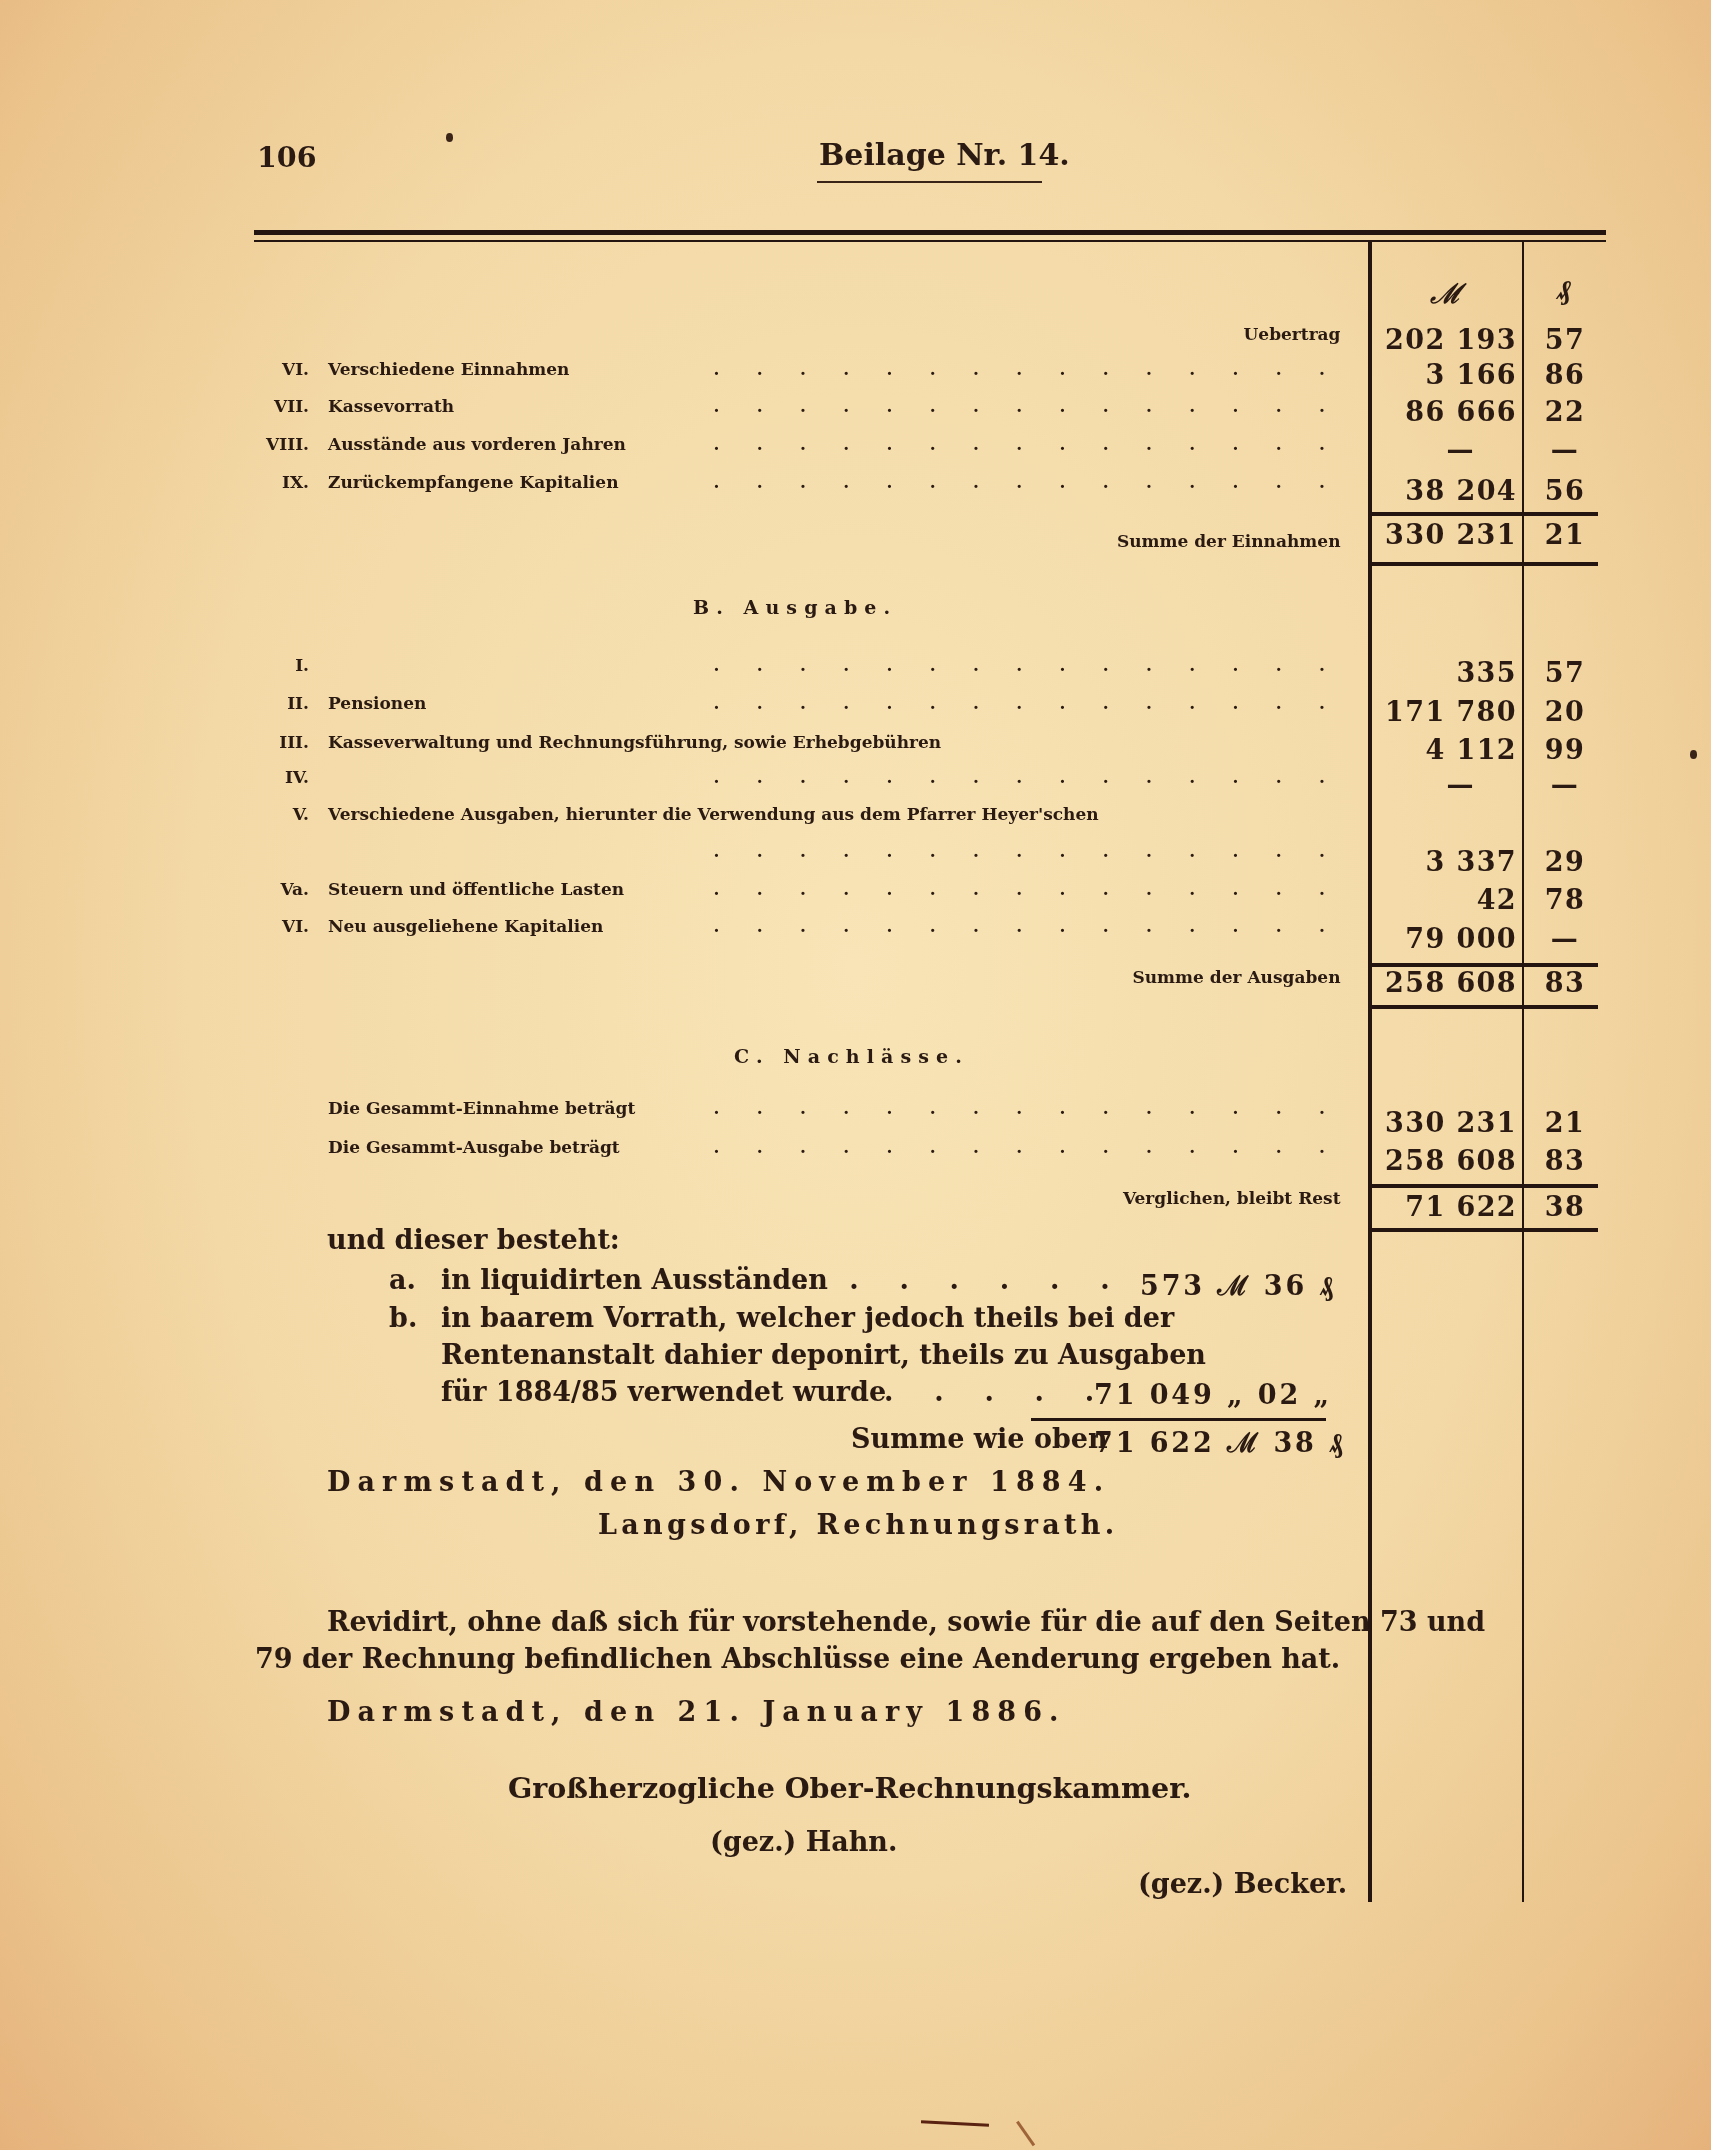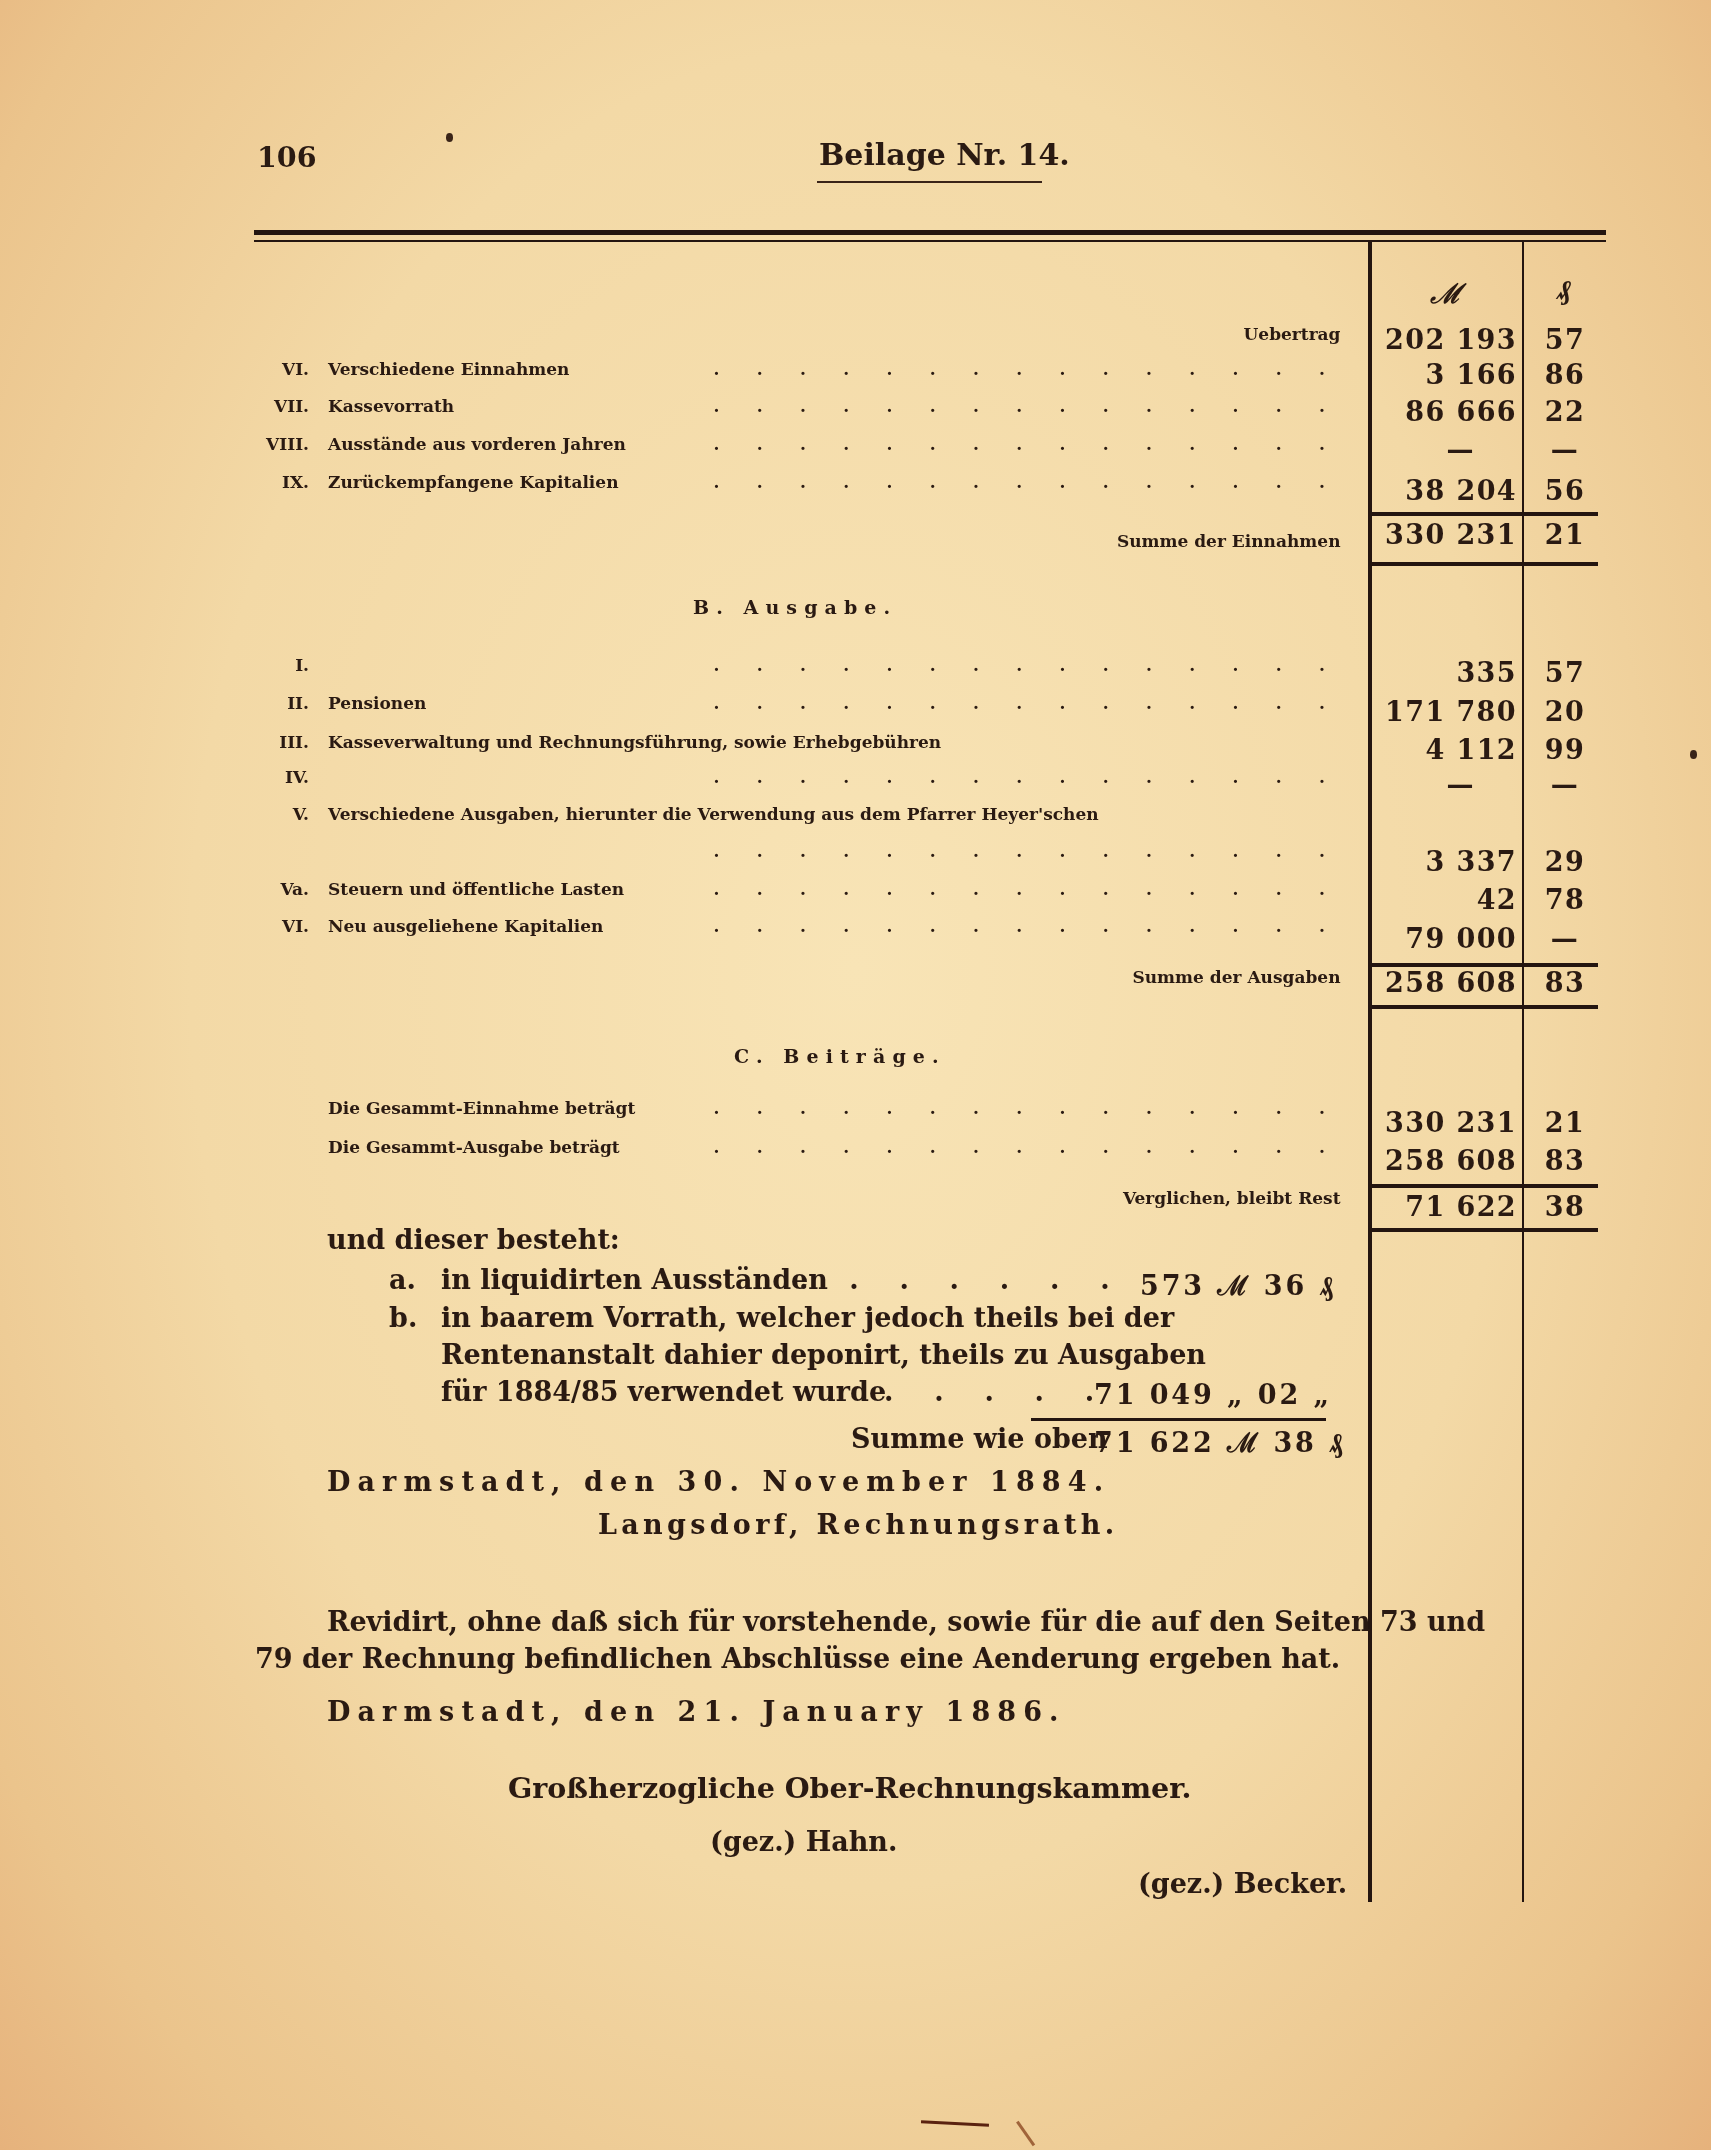--- a/index.html
+++ b/index.html
@@ -155,21 +155,21 @@
 <div class="cell-p" style="top:923px;">—</div>
 
 <div class="hrule" style="left:1368px;top:963px;width:230px;"></div>
 <div class="row" style="top:967px;">
   <span class="rlabel">Summe der Ausgaben</span>
 </div>
 <div class="cell-m" style="top:967px;">258 608</div>
 <div class="cell-p" style="top:967px;">83</div>
 <div class="hrule" style="left:1368px;top:1005px;width:230px;"></div>
 
-<div class="section-head" style="left:734px;top:1045px;">C. Beiträge.</div>
+<div class="section-head" style="left:734px;top:1045px;">C. Nachlässe.</div>
 
 <div class="row" style="top:1098px;">
   <span class="lbl">Die Gesammt-Einnahme beträgt</span>
   <span class="dots">. . . . . . . . . . . . . . .</span>
 </div>
 <div class="cell-m" style="top:1107px;">330 231</div>
 <div class="cell-p" style="top:1107px;">21</div>
 
 <div class="row" style="top:1137px;">
   <span class="lbl">Die Gesammt-Ausgabe beträgt</span>

